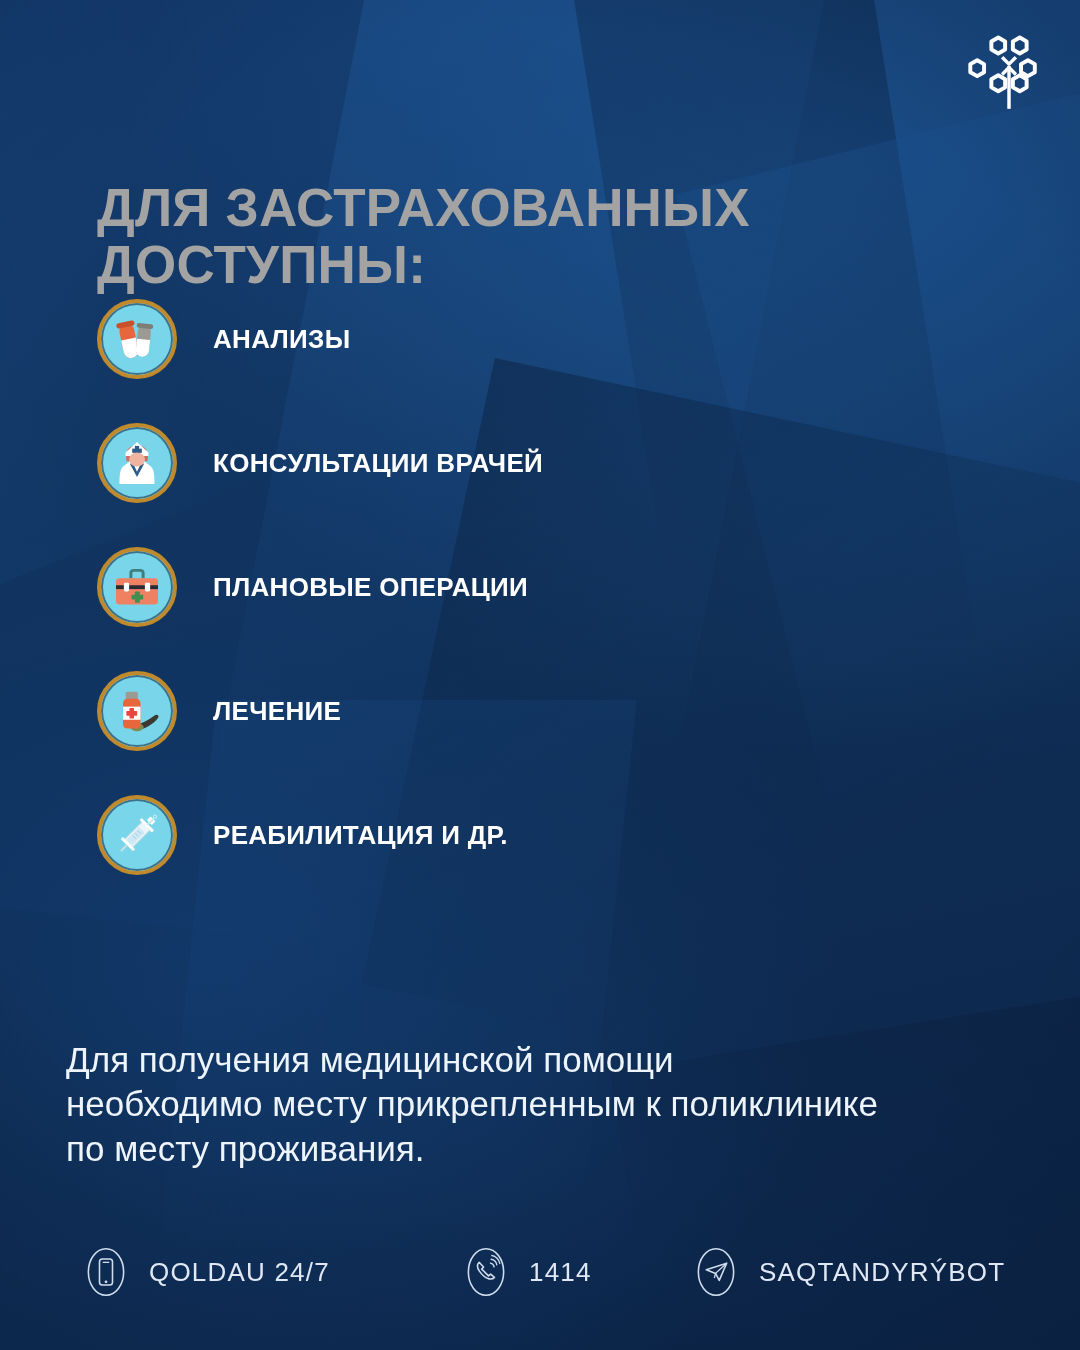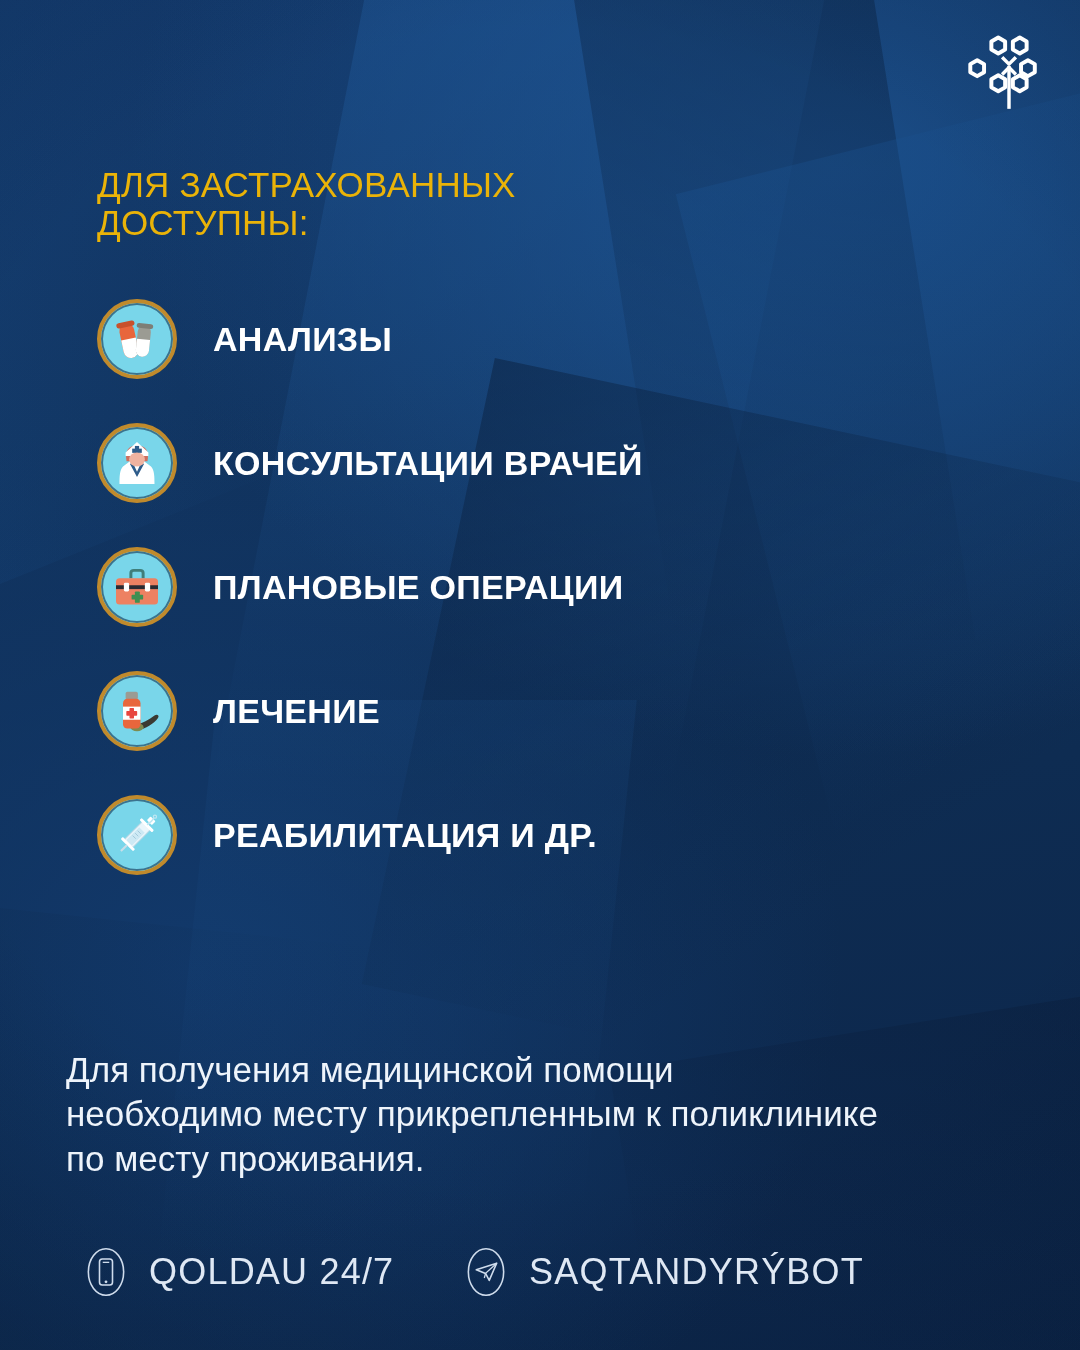--- a/index.html
+++ b/index.html
@@ -84,24 +84,24 @@
     width: 86px;
     height: 86px;
   }
 
   
   .headline {
     position: absolute;
     left: 97px;
     top: 143px;
     width: 860px;
-    color: #eab308;
-    font-size: 35px;
+    color: #a3a3a3;
+    font-size: 53px;
     line-height: 1.085;
-    font-weight: 400;
+    font-weight: 700;
     letter-spacing: .2px;
   }
   .headline .l2 { display: block; }
 
   
   .list {
     position: absolute;
     left: 97px;
     top: 297px;
     width: 920px;
@@ -122,37 +122,36 @@
     box-shadow: 0 0 0 2px rgba(10,35,66,.55) inset;
     display: flex;
     align-items: center;
     justify-content: center;
     overflow: hidden;
   }
   .badge svg { display: block; }
   .item-label {
     margin-left: 36px;
     color: #ffffff;
-    font-size: 34px;
+    font-size: 26px;
     font-weight: 700;
     letter-spacing: .3px;
     white-space: nowrap;
   }
 
   
   .note {
     position: absolute;
     left: 66px;
     top: 1038px;
     width: 980px;
     color: #eef4fb;
     font-size: 35px;
     line-height: 1.27;
     font-weight: 400;
-    margin-top: 10px;
   }
   .note span { display: block; }
 
   
   .footer {
     position: absolute;
     left: 85px;
     top: 1246px;
     width: 945px;
     display: flex;
@@ -166,21 +165,21 @@
     width: 42px;
     height: 52px;
     flex: 0 0 42px;
     display: flex;
     align-items: center;
     justify-content: center;
   }
   .flabel {
     margin-left: 22px;
     color: #dfe8f4;
-    font-size: 36px;
+    font-size: 26px;
     letter-spacing: 1.2px;
     font-weight: 400;
     white-space: nowrap;
   }
 </style>
 </head>
 <body>
 
 <div class="poster">
 
@@ -325,20 +324,32 @@
         <svg viewBox="0 0 42 56" width="42" height="52" aria-hidden="true">
           <ellipse cx="21" cy="28" rx="19" ry="25" fill="none" stroke="#cfdcec" stroke-width="1.7"></ellipse>
           <rect x="14" y="14" width="14" height="28" rx="3" fill="none" stroke="#cfdcec" stroke-width="1.7"></rect>
           <line x1="17.5" y1="17.6" x2="24.5" y2="17.6" stroke="#cfdcec" stroke-width="1.4"></line>
           <circle cx="21" cy="38.6" r="1.5" fill="#cfdcec"></circle>
         </svg>
       </div>
       <div class="flabel">QOLDAU 24/7</div>
     </div>
 
+    <div class="fgroup g2">
+      <div class="ficon">
+        <svg viewBox="0 0 42 56" width="42" height="52" aria-hidden="true">
+          <ellipse cx="21" cy="28" rx="19" ry="25" fill="none" stroke="#cfdcec" stroke-width="1.7"></ellipse>
+          <path d="M13.6 17.5 c-2.6 2.6 -2.2 6 .3 9.6 2.6 3.8 6.8 7.4 10.4 8.3 2.6 .6 4.6 -.2 5.8 -1.6 l-4.1 -3.6 -2.3 2 -7.3 -7.3 2 -2.3 Z" fill="none" stroke="#cfdcec" stroke-width="1.7" stroke-linejoin="round"></path>
+          <path d="M26.5 14.2 c3 .4 5.6 3 6.1 6" fill="none" stroke="#cfdcec" stroke-width="1.5" stroke-linecap="round"></path>
+          <path d="M25.8 18.5 c2 .4 3.6 2 3.9 4" fill="none" stroke="#cfdcec" stroke-width="1.5" stroke-linecap="round"></path>
+          <path d="M27.3 10.2 c4.3 .6 7.9 4.2 8.5 8.6" fill="none" stroke="#cfdcec" stroke-width="1.5" stroke-linecap="round"></path>
+        </svg>
+      </div>
+      <div class="flabel">1414</div>
+    </div>
 
     <div class="fgroup g3">
       <div class="ficon">
         <svg viewBox="0 0 42 56" width="42" height="52" aria-hidden="true">
           <ellipse cx="21" cy="28" rx="19" ry="25" fill="none" stroke="#cfdcec" stroke-width="1.7"></ellipse>
           <path d="M10.5 25.5 L32.5 18.5 L24.5 37 L20.5 29.5 Z" fill="none" stroke="#cfdcec" stroke-width="1.7" stroke-linejoin="round"></path>
           <path d="M20.5 29.5 L32.5 18.5" fill="none" stroke="#cfdcec" stroke-width="1.4"></path>
           <path d="M20.5 29.5 L19.2 34.5" fill="none" stroke="#cfdcec" stroke-width="1.4"></path>
         </svg>
       </div>

